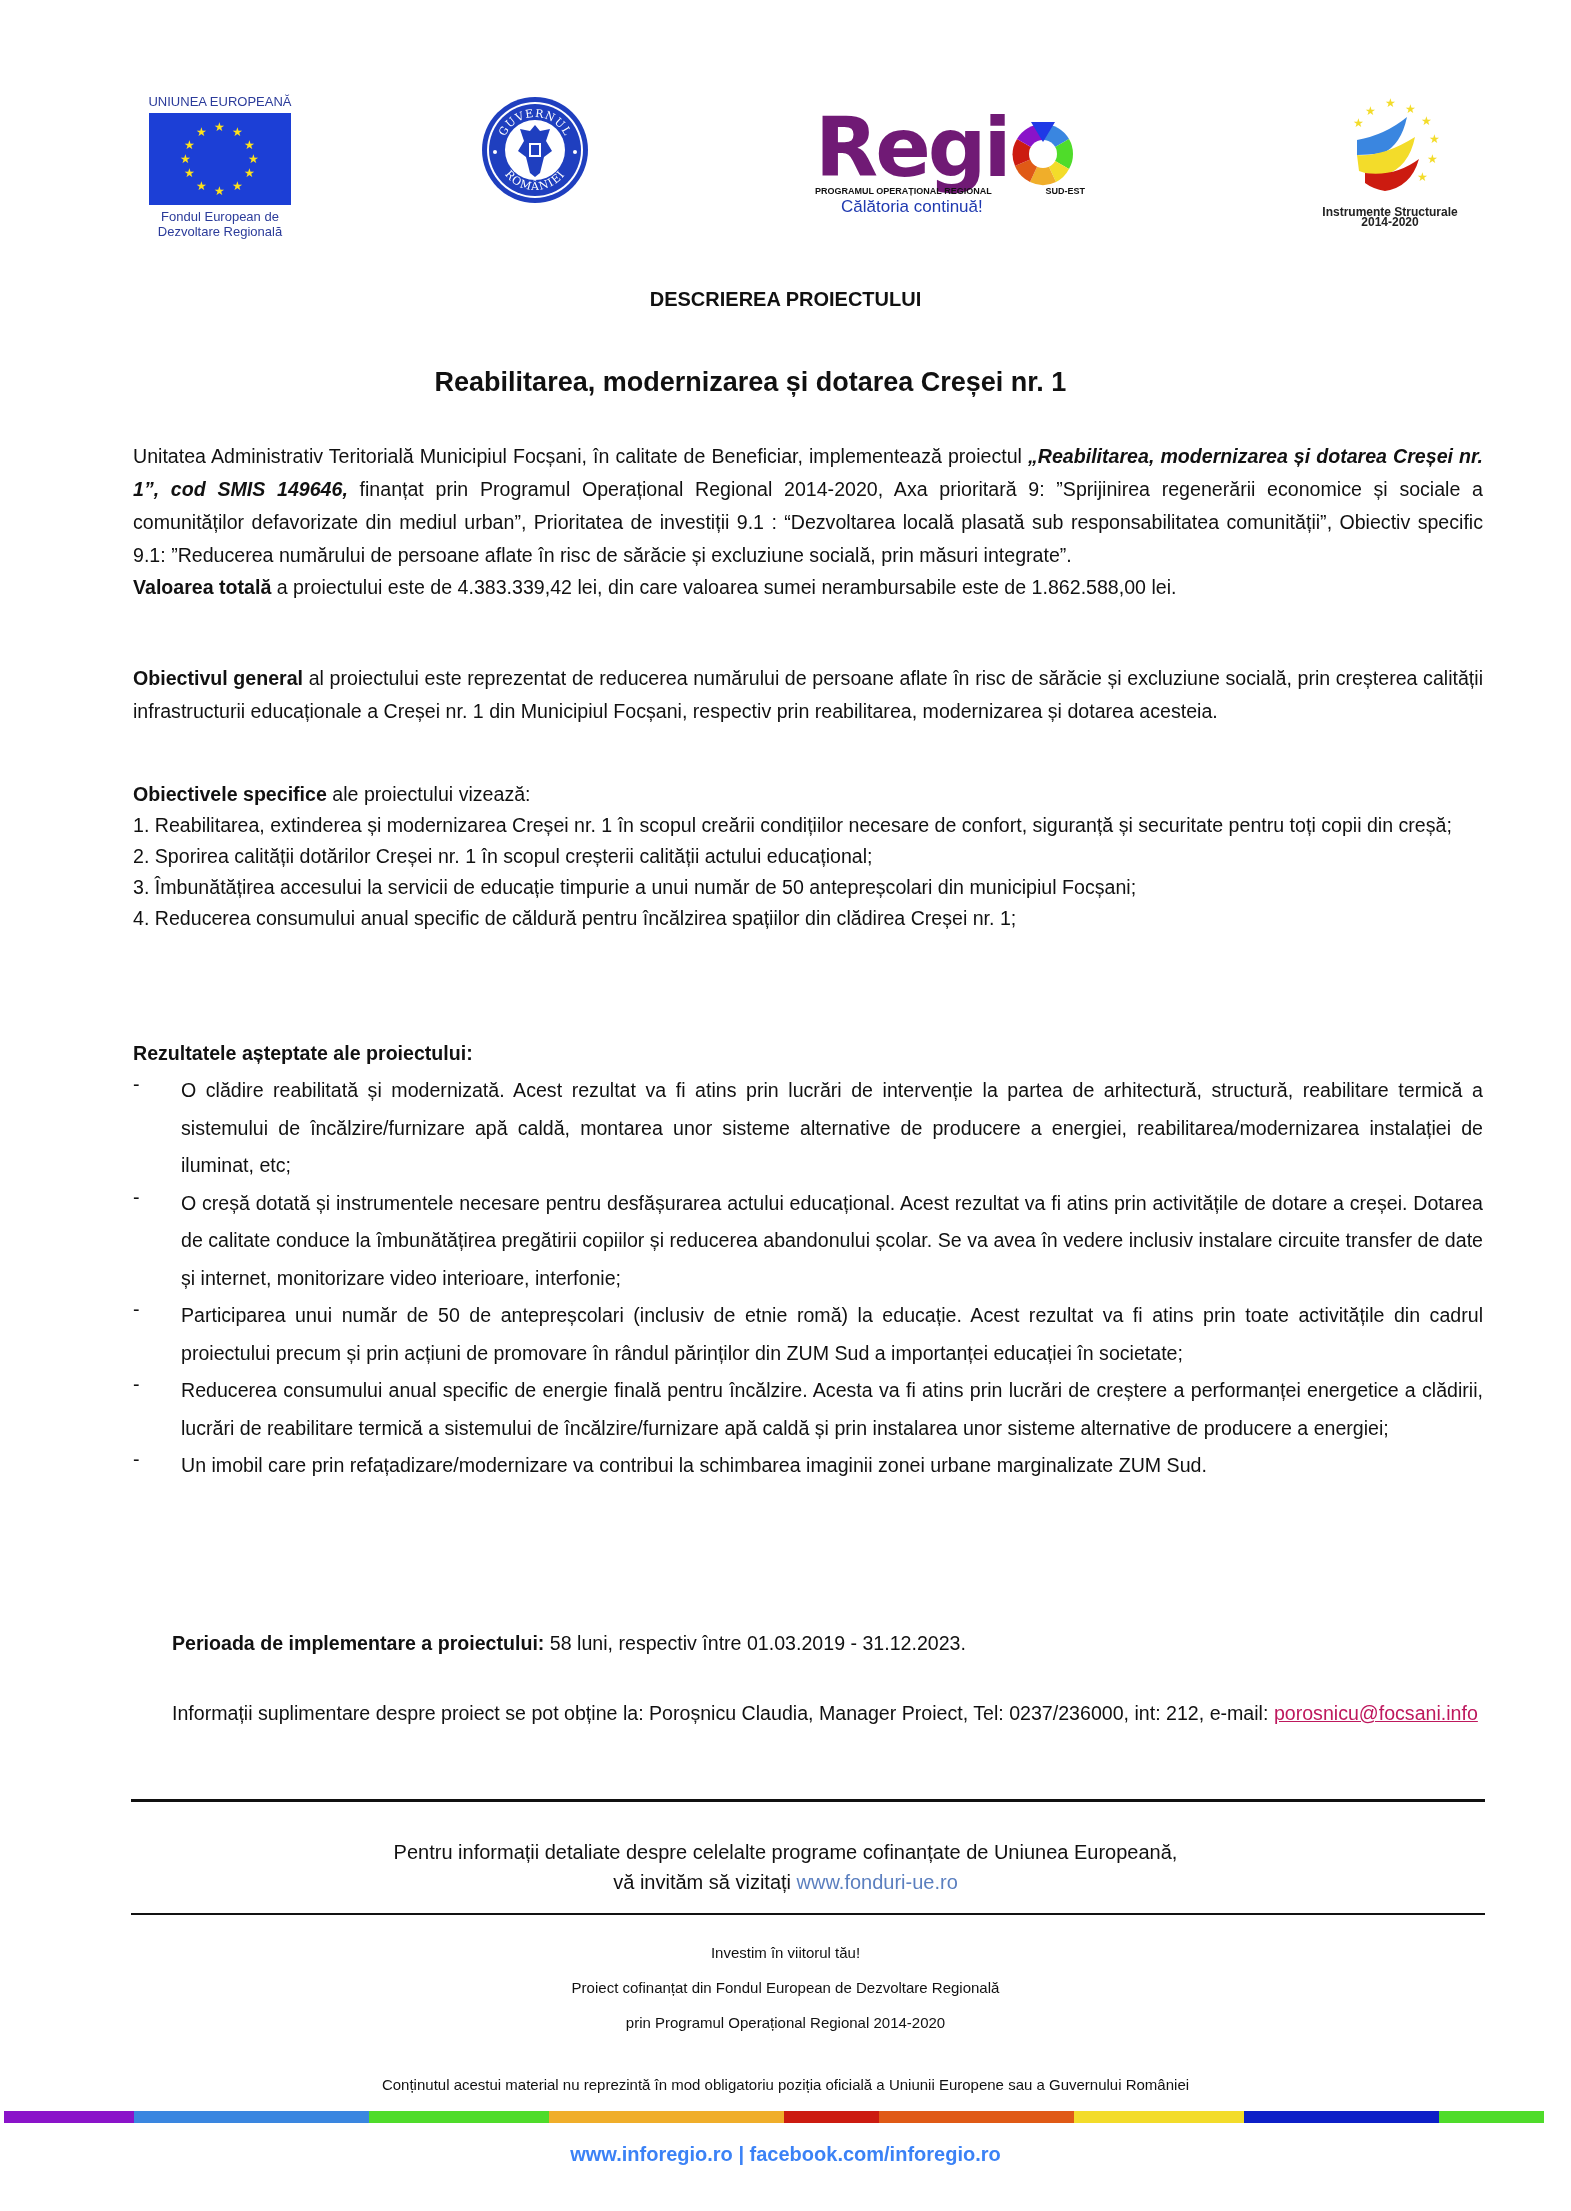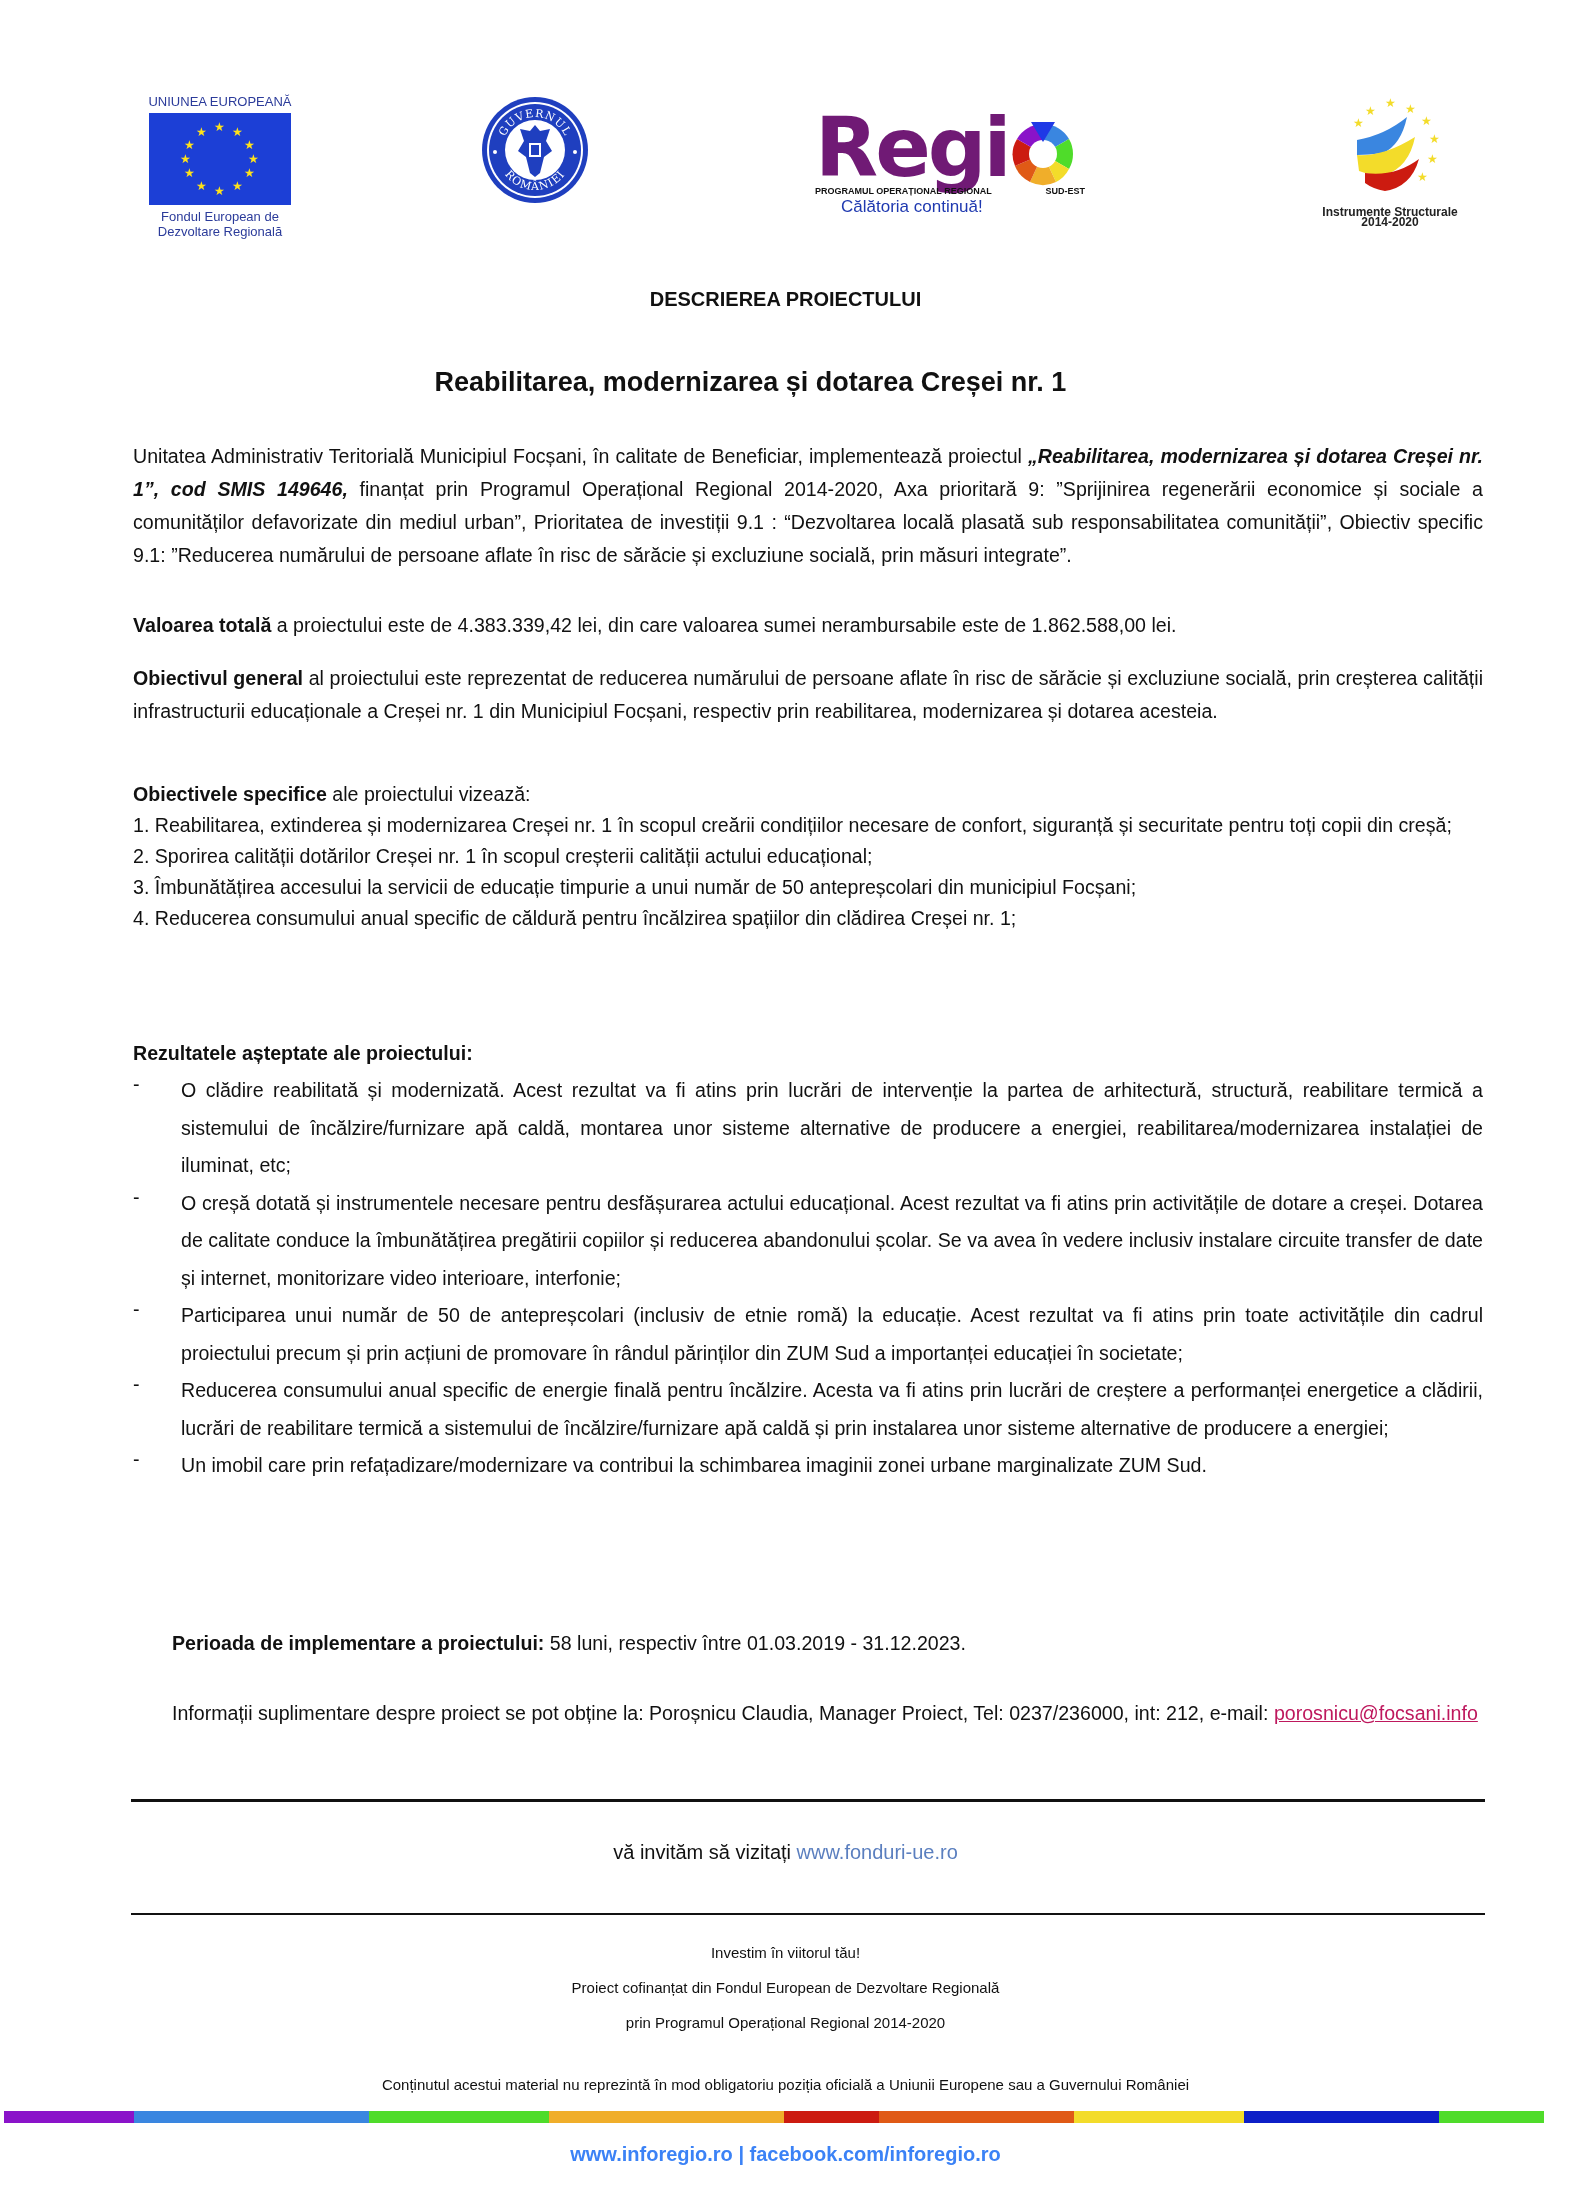--- a/index.html
+++ b/index.html
@@ -147,21 +147,21 @@
   </svg>
   <div class="is-text">Instrumente Structurale</div>
   <div class="is-text">2014-2020</div>
 </div>
 
 <div class="abs doc-label">DESCRIEREA PROIECTULUI</div>
 <div class="abs doc-title">Reabilitarea, modernizarea și dotarea Creșei nr. 1</div>
 
 <div class="abs body just p1" style="line-height:33px;">
   <span>Unitatea Administrativ Teritorială Municipiul Focșani, în calitate de Beneficiar, implementează proiectul </span><span class="bi">„Reabilitarea, modernizarea și dotarea Creșei nr. 1”, cod SMIS 149646,</span><span> finanțat prin Programul Operațional Regional 2014-2020, Axa prioritară 9: ”Sprijinirea regenerării economice și sociale a comunităților defavorizate din mediul urban”, Prioritatea de investiții 9.1 : “Dezvoltarea locală plasată sub responsabilitatea comunității”, Obiectiv specific 9.1: ”Reducerea numărului de persoane aflate în risc de sărăcie și excluziune socială, prin măsuri integrate”.</span>
-  <div style="line-height:30px;margin-top:38px;">
+  <div style="line-height:30px;">
     <span class="b">Valoarea totală</span><span> a proiectului este de 4.383.339,42 lei, din care valoarea sumei nerambursabile este de 1.862.588,00 lei.</span>
   </div>
 </div>
 
 <div class="abs body just p2" style="line-height:33px;">
   <span class="b">Obiectivul general</span><span> al proiectului este reprezentat de reducerea numărului de persoane aflate în risc de sărăcie și excluziune socială, prin creșterea calității infrastructurii educaționale a Creșei nr. 1 din Municipiul Focșani, respectiv prin reabilitarea, modernizarea și dotarea acesteia.</span>
 </div>
 
 <div class="abs body p3" style="line-height:31px;">
   <div>
@@ -201,20 +201,21 @@
   <span class="b">Perioada de implementare a proiectului:</span><span> 58 luni, respectiv între 01.03.2019 - 31.12.2023.</span>
 </div>
 
 <div class="abs contact just">
   <span>Informații suplimentare despre proiect se pot obține la: Poroșnicu Claudia, Manager Proiect, Tel: 0237/236000, int: 212, e-mail: </span><a class="mail-link" href="porosnicu@focsani.info">porosnicu@focsani.info</a>
 </div>
 
 <div class="abs rule-thick"></div>
 
 <div class="abs footer-center fc1">
+  <div>Pentru informații detaliate despre celelalte programe cofinanțate de Uniunea Europeană,</div>
   <div>
     <span>vă invităm să vizitați </span><a class="fonduri-link">www.fonduri-ue.ro</a>
   </div>
 </div>
 
 <div class="abs rule-under"></div>
 
 <div class="abs footer-center fc2">
   <div>Investim în viitorul tău!</div>
   <div>Proiect cofinanțat din Fondul European de Dezvoltare Regională</div>

